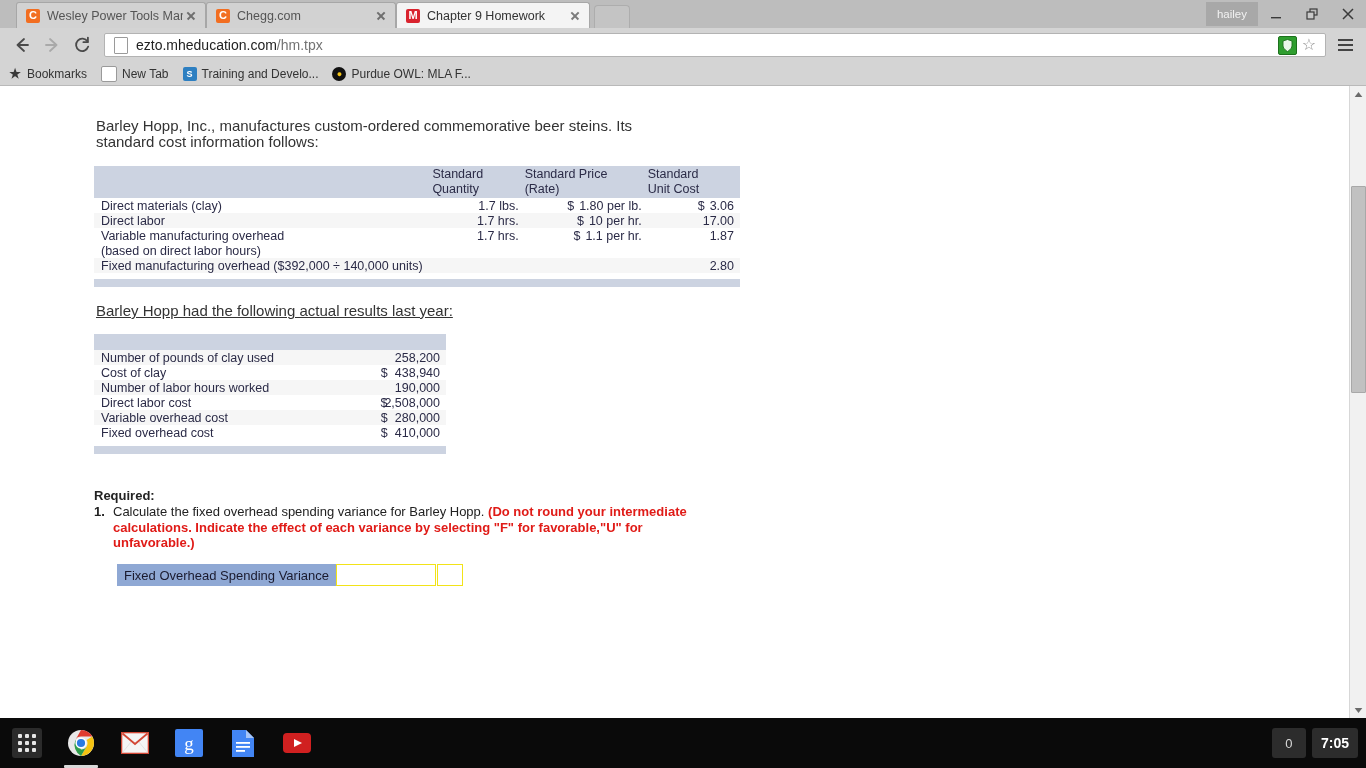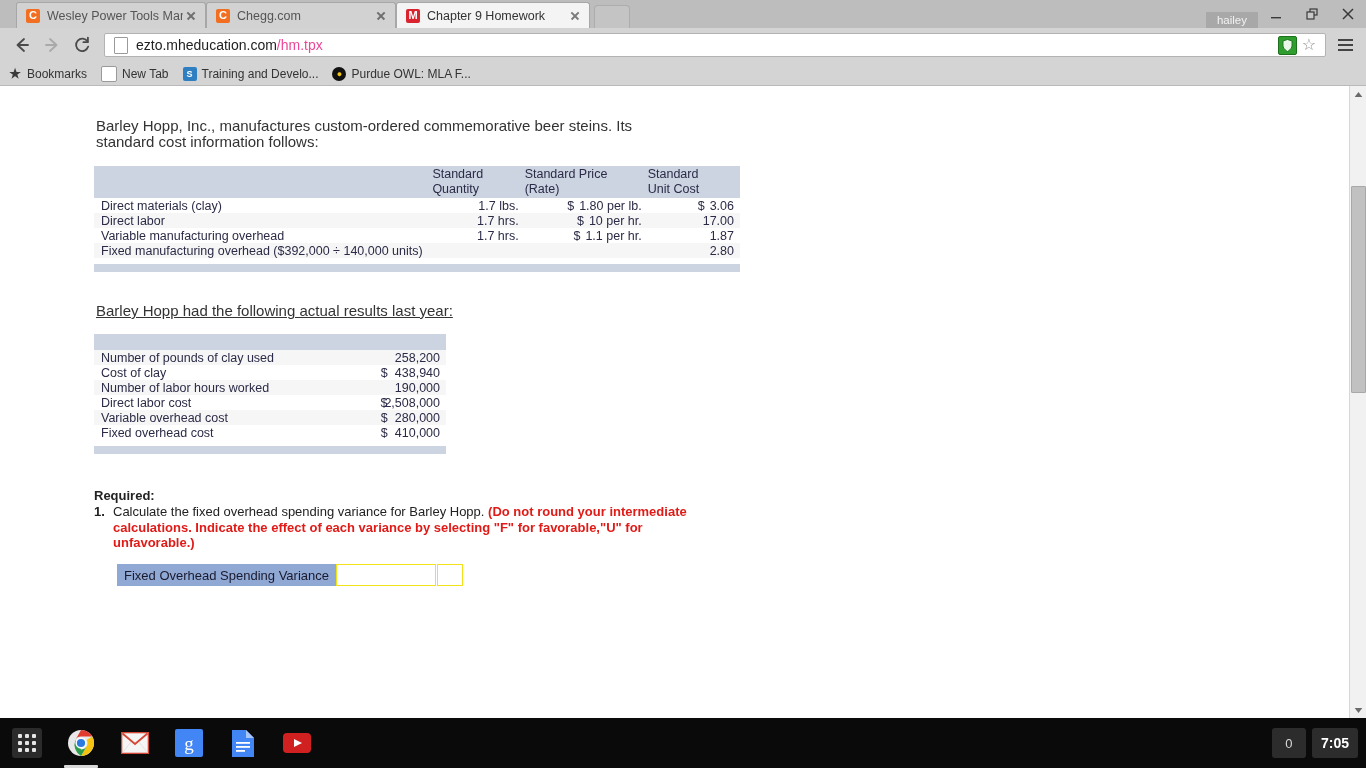--- a/index.html
+++ b/index.html
@@ -35,39 +35,39 @@
   .tab.inactive .ttl{color:#555;}
   .tab .tclose{width:16px;height:16px;margin-right:6px;flex:none;position:relative;opacity:.62;}
   .tab .tclose:before,.tab .tclose:after{
     content:"";position:absolute;left:3px;top:7px;width:10px;height:1.6px;background:#333;
   }
   .tab .tclose:before{transform:rotate(45deg);}
   .tab .tclose:after{transform:rotate(-45deg);}
   .newtab{position:absolute;top:5px;width:34px;height:22px;background:#c4c4c4;
     border:1px solid #adadad;border-bottom:none;border-top-left-radius:4px;border-top-right-radius:4px;}
 
-  .profile-btn{position:absolute;right:108px;top:12px;height:16px;padding:0 11px;
+  .profile-btn{position:absolute;right:108px;top:2px;height:24px;padding:0 11px;
     background:#a8a8a8;color:#f2f2f2;font-size:11.5px;display:flex;align-items:center;}
   .wctrls{position:absolute;right:0;top:0;height:28px;display:flex;align-items:center;}
   .wbtn{width:36px;height:28px;display:flex;align-items:center;justify-content:center;color:#3a3a3a;}
   .wbtn svg{display:block;}
 
   
   .toolbar{height:34px;background:#d4d4d4;display:flex;align-items:center;padding:0 8px;box-sizing:border-box;}
   .navbtn{width:28px;height:28px;display:flex;align-items:center;justify-content:center;margin-right:2px;}
   .omnibox{
     flex:1;height:24px;background:#fff;border:1px solid #b3b3b3;border-radius:2px;
     display:flex;align-items:center;margin:0 6px;box-sizing:border-box;
   }
   .pageicon{width:12px;height:15px;margin:0 8px 0 9px;flex:none;background:#fff;
     border:1px solid #9a9a9a;border-radius:1px;position:relative;}
   .pageicon:after{content:"";position:absolute;right:-1px;top:-1px;border-width:0 5px 5px 0;
     border-style:solid;border-color:#fff transparent transparent #9a9a9a;}
   .urltext{font-size:14px;color:#222;white-space:nowrap;}
-  .urltext .dim{color:#ec4899;}
+  .urltext .dim{color:#737373;}
   .omni-right{margin-left:auto;display:flex;align-items:center;padding-right:4px;}
   .ext-icon{width:17px;height:17px;background:#2f9e2f;border:1px solid #1d711d;border-radius:2px;
     margin-right:5px;display:flex;align-items:center;justify-content:center;}
   .star{margin-right:5px;color:#8d8d8d;font-size:16px;line-height:1;}
   .menubtn{width:26px;height:26px;display:flex;flex-direction:column;align-items:center;justify-content:center;gap:3px;}
   .menubtn i{display:block;width:15px;height:2px;background:#444;}
 
   
   .bookmarks{height:24px;background:#d4d4d4;display:flex;align-items:center;
     padding:0 8px;box-sizing:border-box;border-bottom:1px solid #b9b9b9;}
@@ -292,20 +292,26 @@
             <td class="lbl">Variable manufacturing overhead</td>
             <td class="num">1.7 hrs.</td>
             <td class="num">
               <span style="display:inline-block;width:12px;text-align:left;">$</span><span>1.1 per hr.</span>
             </td>
             <td class="num">
               <span style="display:inline-block;width:12px;text-align:left;"></span><span>1.87</span>
             </td>
           </tr>
 
+          <tr class="r-odd row-h">
+            <td class="lbl"> (based on direct labor hours)</td>
+            <td class="num"></td>
+            <td class="num"></td>
+            <td class="num"></td>
+          </tr>
 
           <tr class="r-even row-h">
             <td class="lbl">Fixed manufacturing overhead ($392,000 ÷ 140,000 units)</td>
             <td class="num"></td>
             <td class="num"></td>
             <td class="num">
               <span style="display:inline-block;width:12px;text-align:left;"></span><span>2.80</span>
             </td>
           </tr>
 

